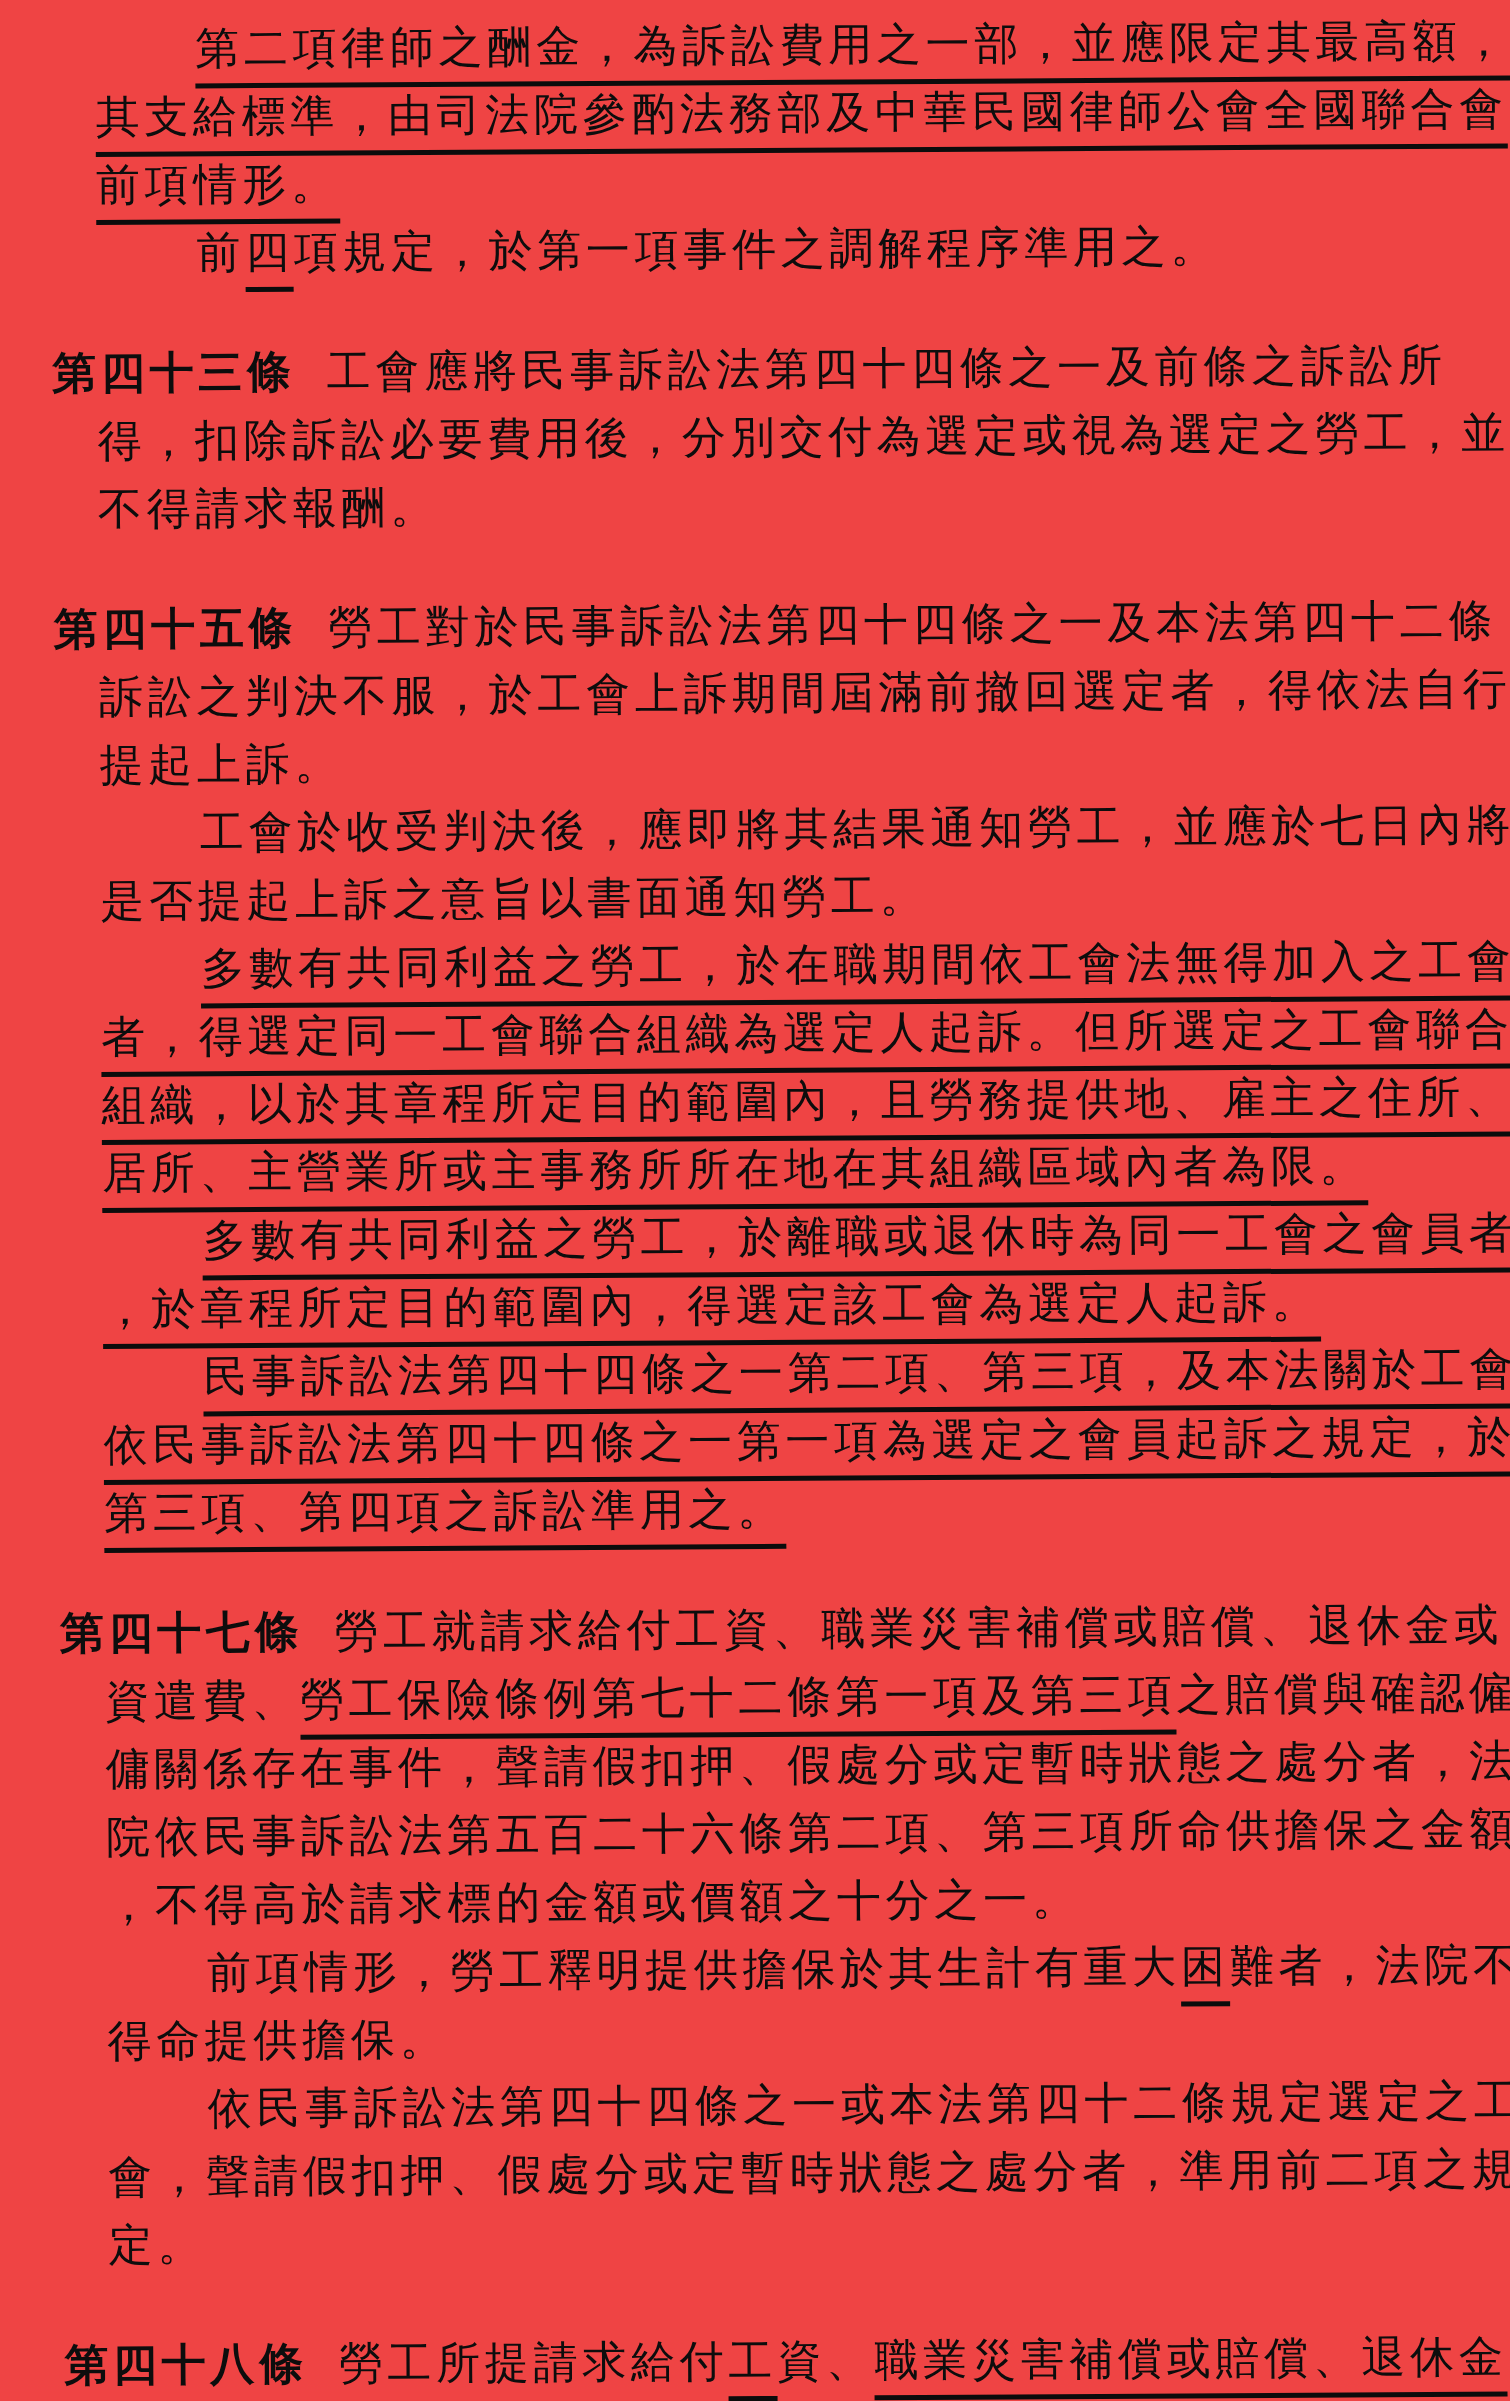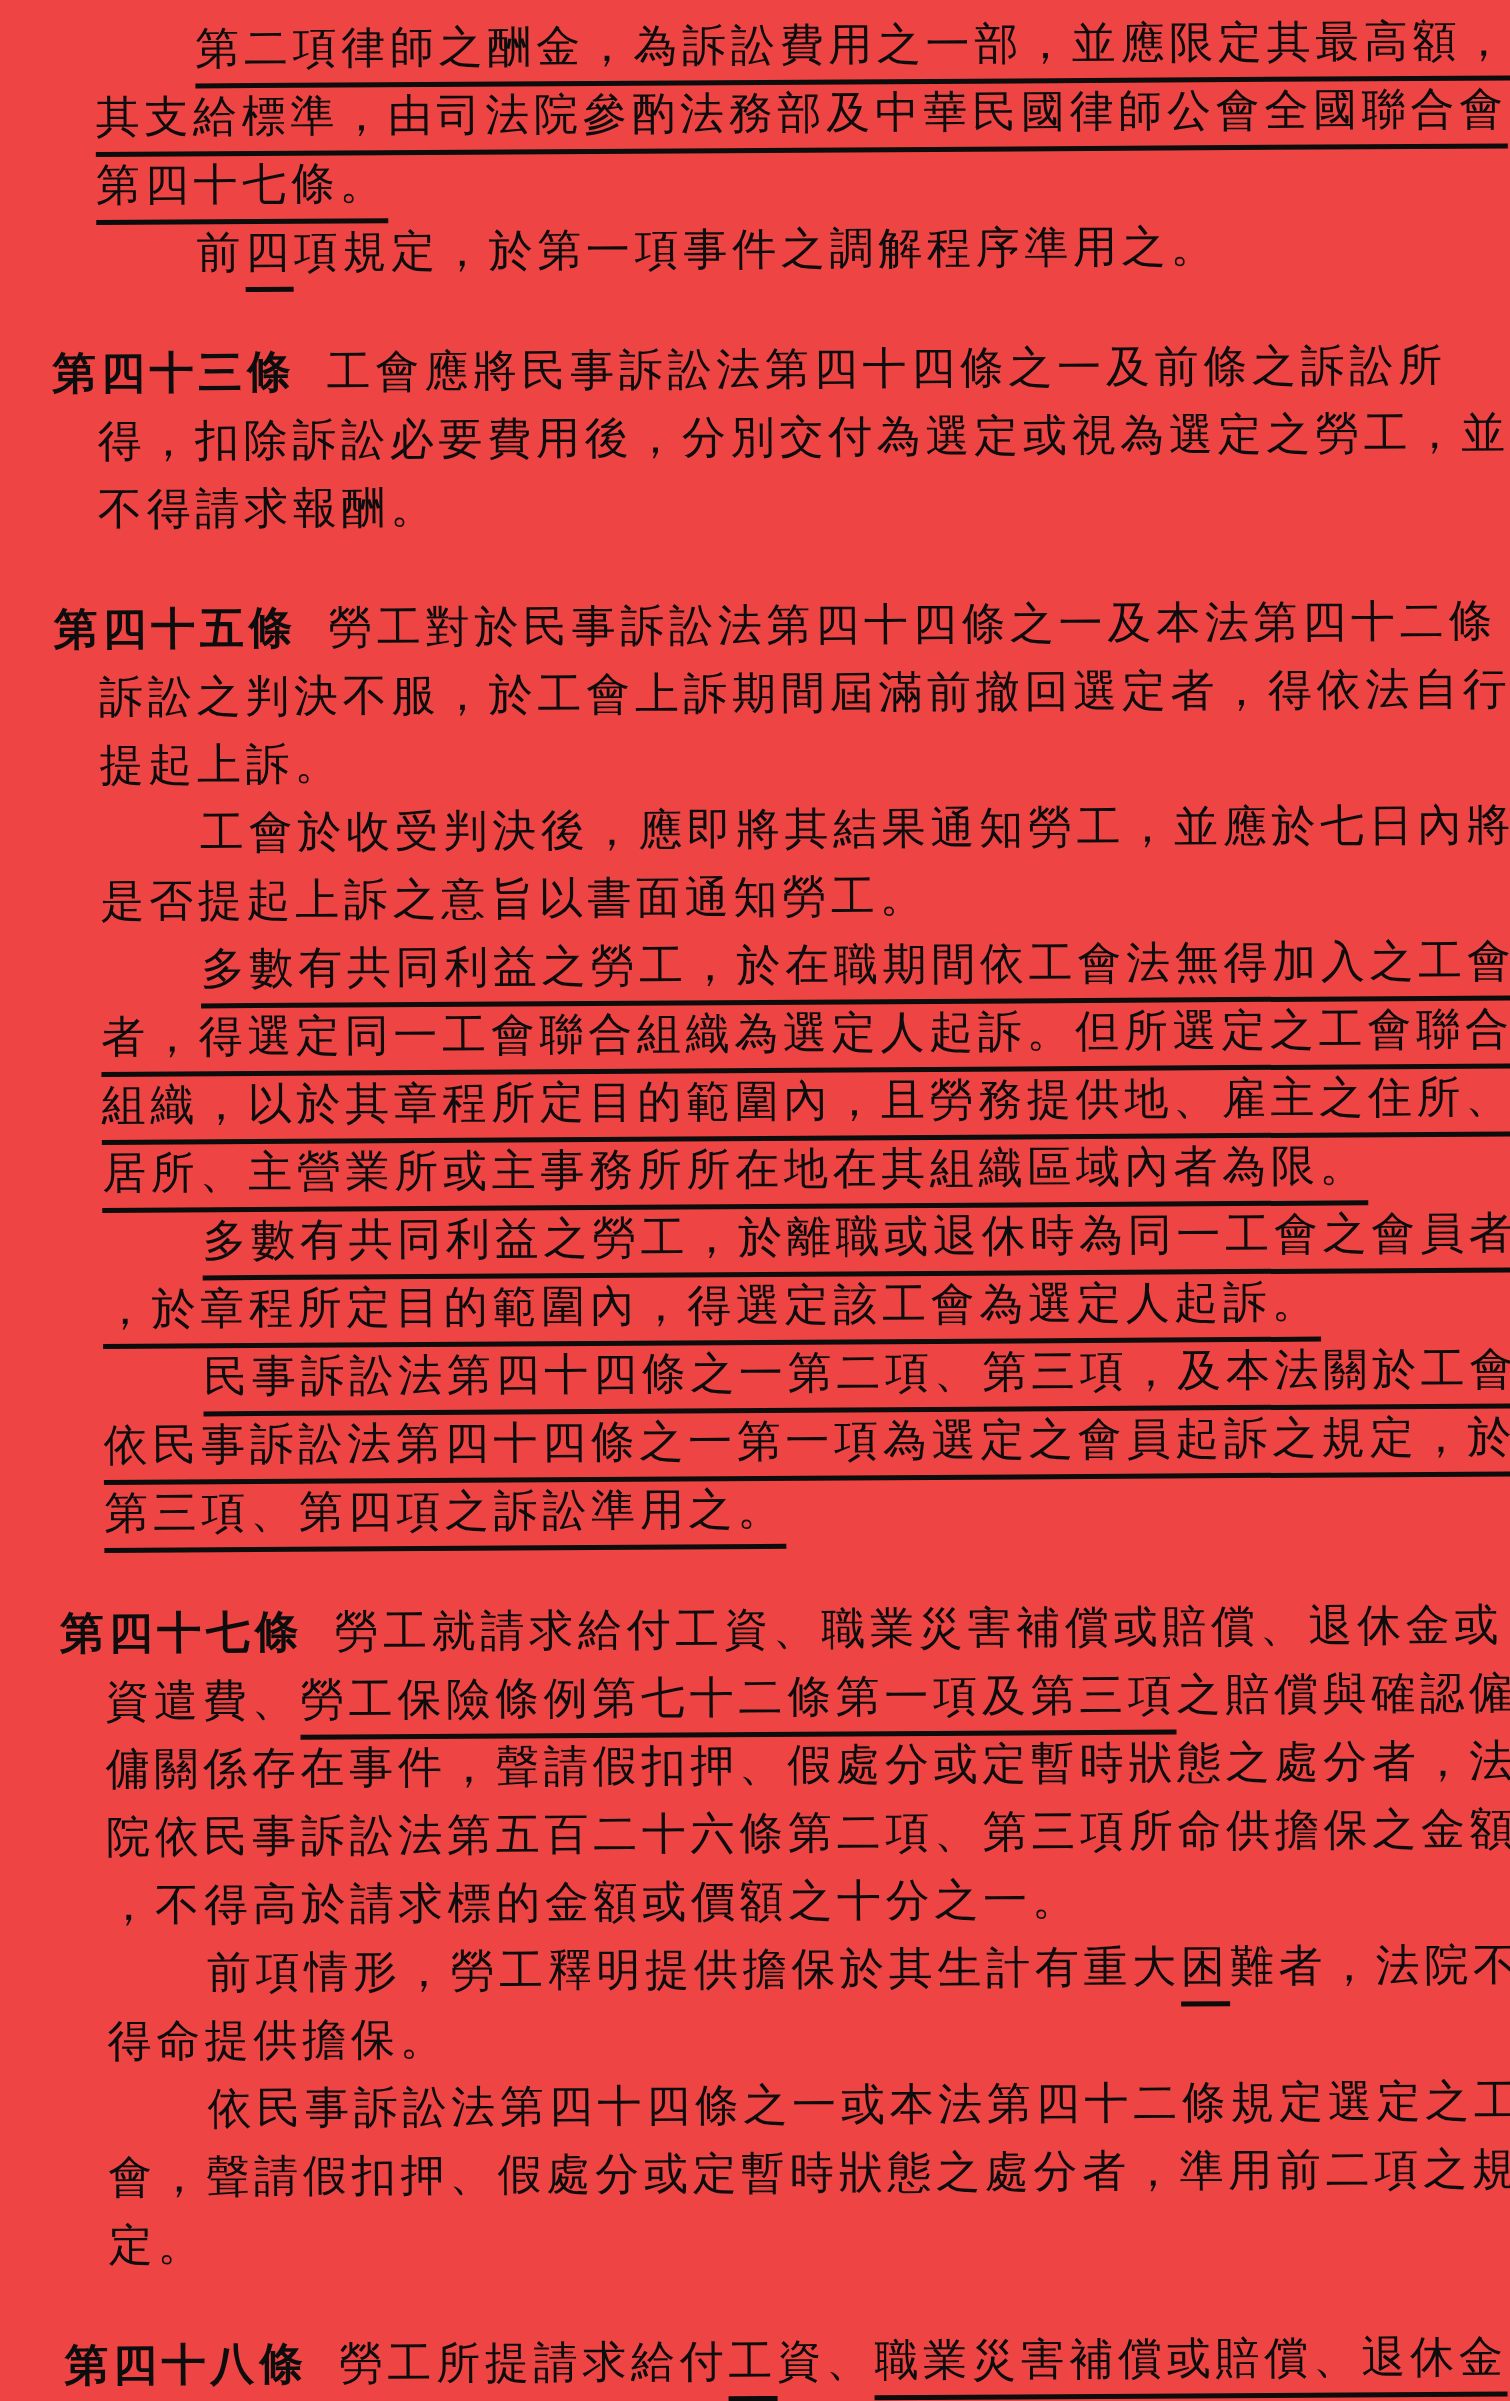--- a/index.html
+++ b/index.html
@@ -45,21 +45,21 @@
     padding-bottom: 6.5px;
   }
 </style>
 </head>
 <body>
 
 <div class="page">
   <div class="doc-body">
       <div class="line para"><span class="u">第二項律師之酬金，為訴訟費用之一部，並應限定其最高額，</span></div>
       <div class="line cont"><span class="u">其支給標準，由司法院參酌法務部及中華民國律師公會全國聯合會</span></div>
-      <div class="line cont"><span class="u">第四十七條。</span></div>
+      <div class="line cont"><span class="u">前項情形。</span></div>
       <div class="line para"><span>前</span><span class="u">四</span><span>項規定，於第一項事件之調解程序準用之。</span></div>
       <div class="line art gap"><span class="art-no">第四十三條</span><span>工會應將民事訴訟法第四十四條之一及前條之訴訟所</span></div>
       <div class="line cont"><span>得，扣除訴訟必要費用後，分別交付為選定或視為選定之勞工，並</span></div>
       <div class="line cont"><span>不得請求報酬。</span></div>
       <div class="line art gap"><span class="art-no">第四十五條</span><span>勞工對於民事訴訟法第四十四條之一及本法第四十二條</span></div>
       <div class="line cont"><span>訴訟之判決不服，於工會上訴期間屆滿前撤回選定者，得依法自行</span></div>
       <div class="line cont"><span>提起上訴。</span></div>
       <div class="line para"><span>工會於收受判決後，應即將其結果通知勞工，並應於七日內將</span></div>
       <div class="line cont"><span>是否提起上訴之意旨以書面通知勞工。</span></div>
       <div class="line para"><span class="u">多數有共同利益之勞工，於在職期間依工會法無得加入之工會</span></div>

